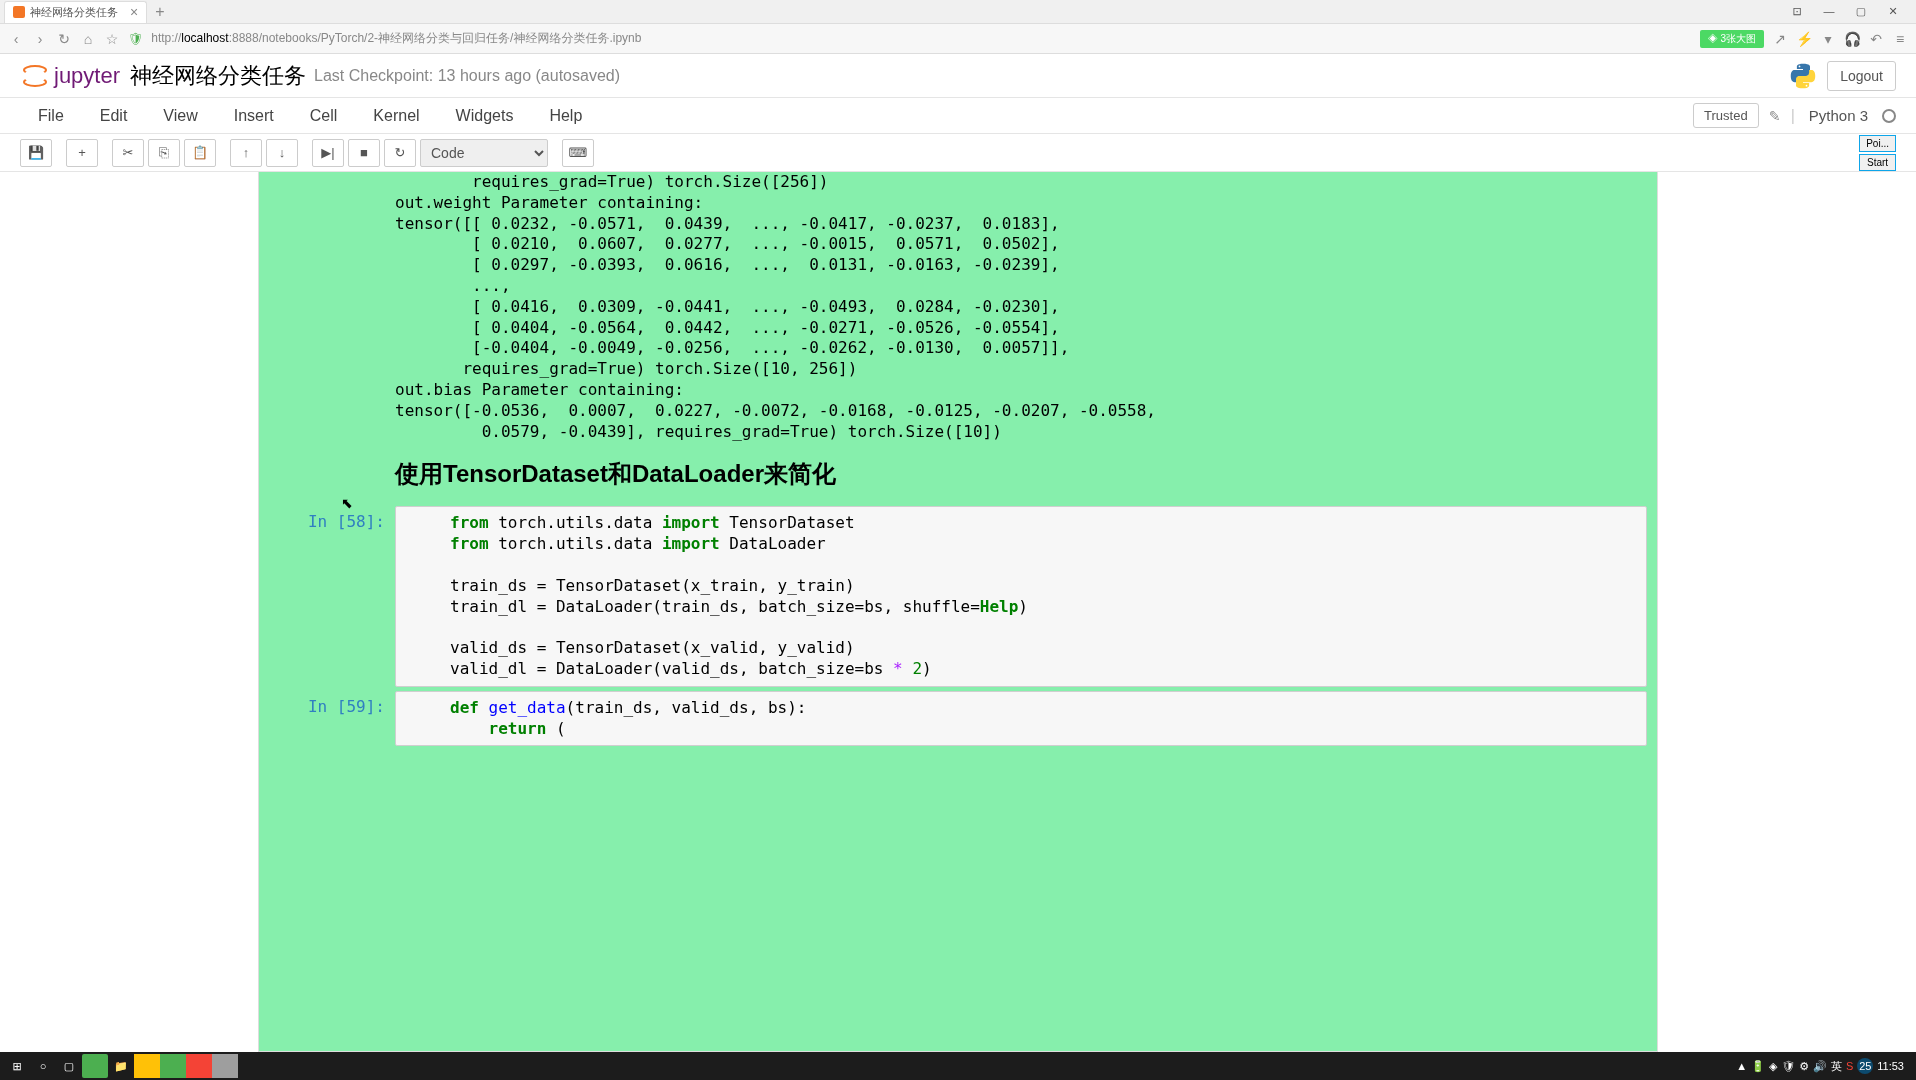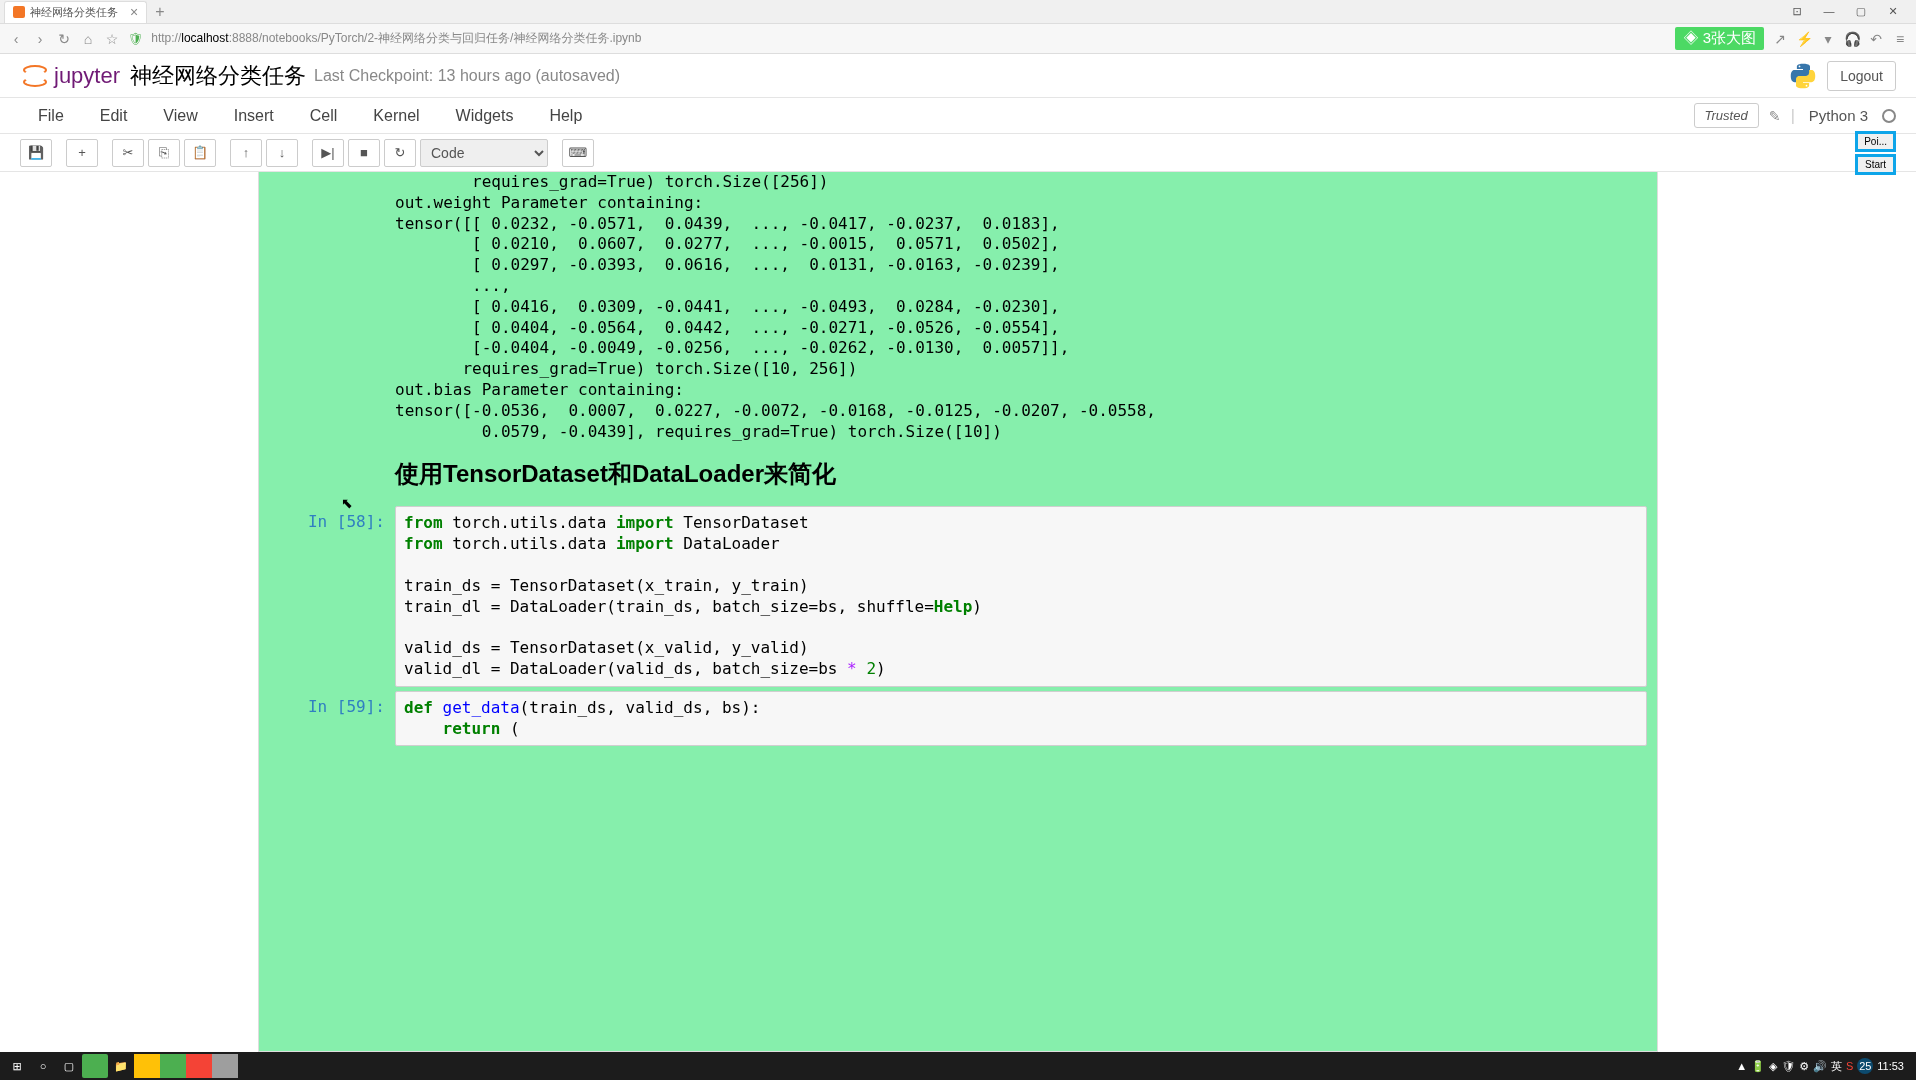--- a/index.html
+++ b/index.html
@@ -13,64 +13,64 @@
     .new-tab { padding: 0 6px; color: #888; font-size: 16px; }
     .win-controls { margin-left: auto; display: flex; gap: 10px; font-size: 11px; color: #555; padding-right: 8px; }
     .win-controls span { width: 22px; text-align: center; }
     
     .browser-bar { height: 30px; background: #f7f7f7; border-bottom: 1px solid #ddd; display: flex; align-items: center; padding: 0 8px; gap: 8px; }
     .nav-icon { font-size: 14px; color: #888; width: 16px; text-align: center; }
     .url-shield { color: #4caf50; font-size: 12px; }
     .url { font-size: 12px; color: #888; flex: 1; }
     .url b { color: #000; font-weight: normal; }
     .browser-right { display: flex; align-items: center; gap: 8px; }
-    .green-badge { background: #4cd964; color: #fff; font-size: 15px; padding: 2px 8px; border-radius: 2px; }
+    .green-badge { background: #4cd964; color: #fff; font-size: 10px; padding: 2px 8px; border-radius: 2px; }
     
     
     .jupyter-header { height: 44px; display: flex; align-items: center; padding: 0 20px; border-bottom: 1px solid #e5e5e5; }
     .jupyter-logo { display: flex; align-items: center; color: #701a75; font-size: 22px; margin-right: 10px; }
     .logo-circles { width: 30px; height: 30px; position: relative; margin-right: 4px; }
     .logo-circles::before, .logo-circles::after { content: ''; position: absolute; left: 3px; right: 3px; height: 6px; border: 2px solid #f37626; border-radius: 50%; }
     .logo-circles::before { top: 4px; border-bottom-color: transparent; }
     .logo-circles::after { bottom: 4px; border-top-color: transparent; }
     .notebook-title { font-size: 22px; color: #000; margin-right: 8px; }
     .checkpoint { font-size: 16px; color: #888; }
     .header-right { margin-left: auto; display: flex; align-items: center; gap: 10px; }
     .python-icon { width: 28px; height: 28px; }
     .logout-btn { padding: 6px 12px; border: 1px solid #ccc; border-radius: 3px; font-size: 14px; color: #555; background: #fff; }
     
     
     .menu-bar { height: 36px; display: flex; align-items: center; padding: 0 20px; border-bottom: 1px solid #e5e5e5; }
     .menu-item { padding: 0 18px; font-size: 16px; color: #444; cursor: pointer; }
     .menu-right { margin-left: auto; display: flex; align-items: center; gap: 8px; }
-    .trusted { border: 1px solid #ccc; border-radius: 3px; padding: 4px 10px; font-size: 13px; color: #555; font-style: italic; }
+    .trusted { border: 1px solid #ccc; border-radius: 3px; padding: 4px 10px; font-size: 13px; color: #555; }
     .kernel-name { font-size: 15px; color: #555; padding: 0 6px; }
     .kernel-circle { width: 14px; height: 14px; border: 2px solid #888; border-radius: 50%; display: inline-block; }
     
     
     .toolbar { height: 38px; display: flex; align-items: center; padding: 0 20px; gap: 4px; border-bottom: 1px solid #e5e5e5; }
     .tool-btn { width: 32px; height: 28px; border: 1px solid #ccc; border-radius: 2px; background: #fff; display: flex; align-items: center; justify-content: center; font-size: 13px; color: #555; }
     .tool-sep { width: 6px; }
     .cell-type { width: 128px; height: 28px; border: 1px solid #ccc; border-radius: 2px; font-size: 14px; padding: 0 6px; color: #555; }
     .toolbar-right { margin-left: auto; display: flex; flex-direction: column; gap: 2px; }
-    .small-btn { font-size: 10px; padding: 2px 6px; border: 3px solid #0ea5e9; background: #f0f0f0; }
+    .small-btn { font-size: 10px; padding: 2px 6px; border: 1px solid #0ea5e9; background: #f0f0f0; }
     
     
     .notebook-container { height: calc(100% - 24px - 30px - 44px - 36px - 38px - 28px); overflow-y: auto; padding: 0 16px; }
     .notebook-inner { max-width: 1400px; margin: 0 auto; background: #86efac; border: 1px solid #ddd; border-top: none; min-height: 100%; padding-bottom: 4px; }
     
     .output-text { font-family: monospace; font-size: 16px; line-height: 1.3; white-space: pre; padding-left: 136px; color: #000; }
     
     .markdown-cell { padding: 16px 0 12px 136px; }
     .markdown-cell h3 { font-size: 24px; font-weight: bold; color: #000; }
     
     .cell { display: flex; margin-top: 4px; }
     .prompt { width: 136px; text-align: right; font-family: monospace; font-size: 16px; color: #307fc1; padding: 6px 10px 0 0; flex-shrink: 0; }
     .input-area { flex: 1; border: 1px solid #cfcfcf; border-radius: 2px; background: #f7f7f7; padding: 6px 8px; margin-right: 10px; }
-    .code { font-family: monospace; font-size: 16px; line-height: 1.3; white-space: pre; color: #000; }
+    .code { font-family: monospace; font-size: 16px; line-height: 1.3; white-space: pre; color: #000; margin-left: 46px; }
     .kw-green { color: #008000; font-weight: bold; }
     .kw-blue { color: #0000ff; }
     .op { color: #aa22ff; }
     .num { color: #008000; }
     
     
     .taskbar { position: fixed; bottom: 0; left: 0; right: 0; height: 28px; background: #1c1c1c; display: flex; align-items: center; padding: 0 4px; font-size: 11px; color: #fff; }
     .taskbar-item { width: 26px; height: 24px; display: flex; align-items: center; justify-content: center; }
     .taskbar-right { margin-left: auto; display: flex; align-items: center; gap: 4px; padding-right: 8px; }
     .taskbar-right span { font-size: 11px; }

